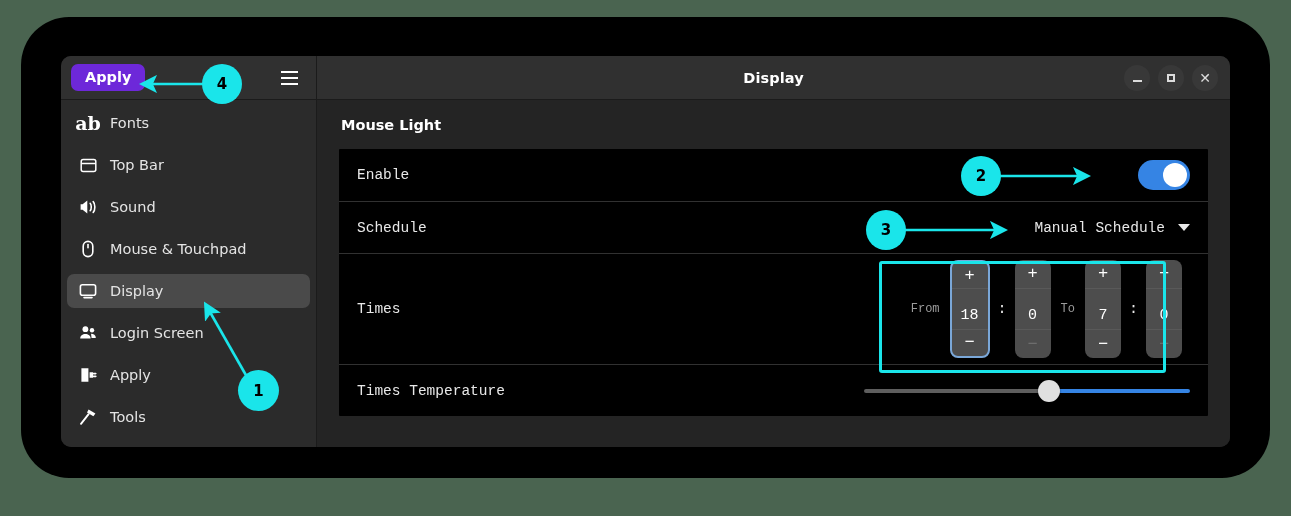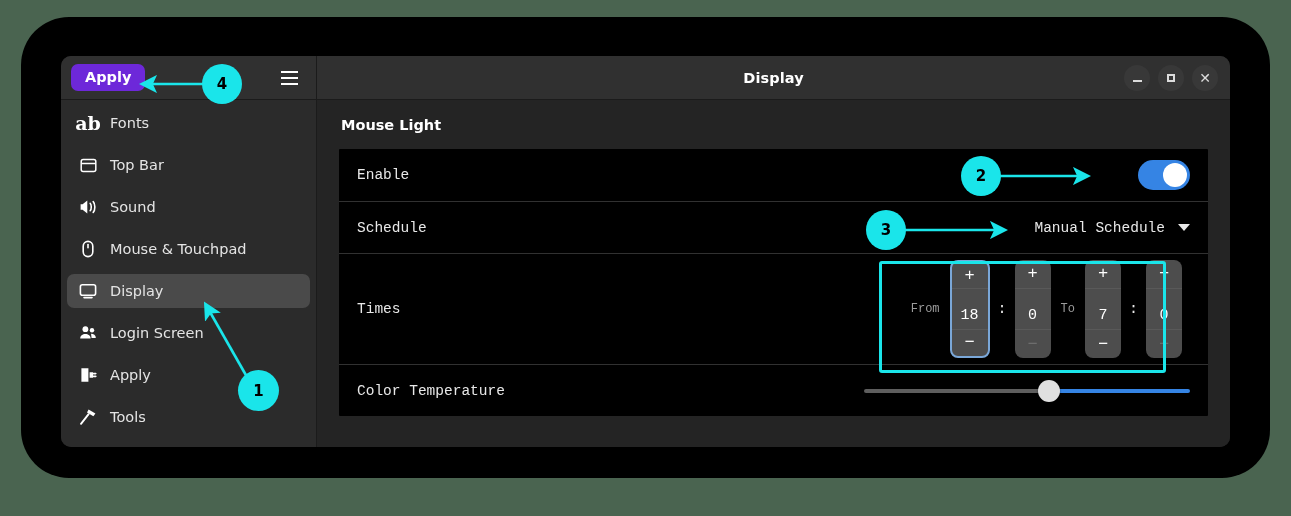--- a/index.html
+++ b/index.html
@@ -509,21 +509,21 @@
             <div class="spinner">
               <div class="spin-btn up">+</div>
               <div class="spin-val">0</div>
               <div class="spin-btn down dim">−</div>
             </div>
 
           </div>
         </div>
 
         <div class="row" id="slider-row">
-          <span class="row-label">Color Temperature</span>
+          <span class="row-label">Times Temperature</span>
           <span class="row-spacer"></span>
           <div id="temp-slider">
             <div class="track-left"></div>
             <div class="track-right"></div>
             <div class="handle"></div>
           </div>
         </div>
 
       </div>
     </div>

